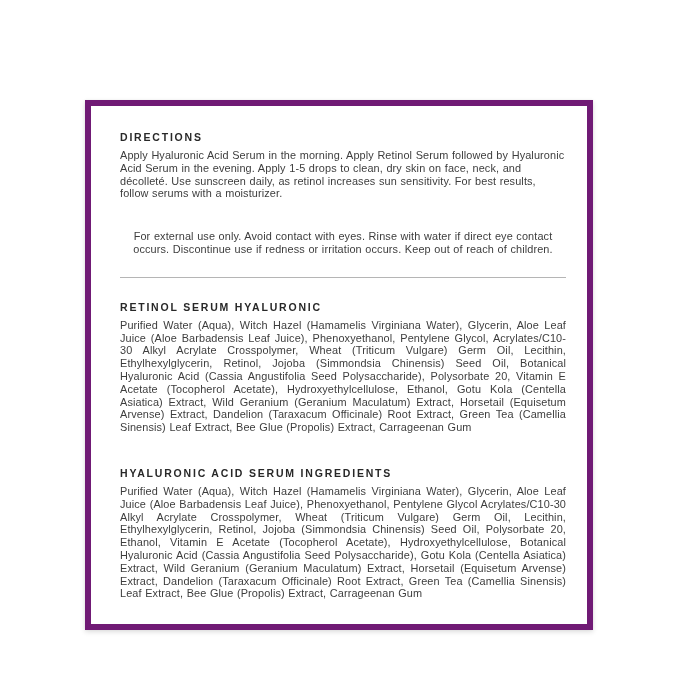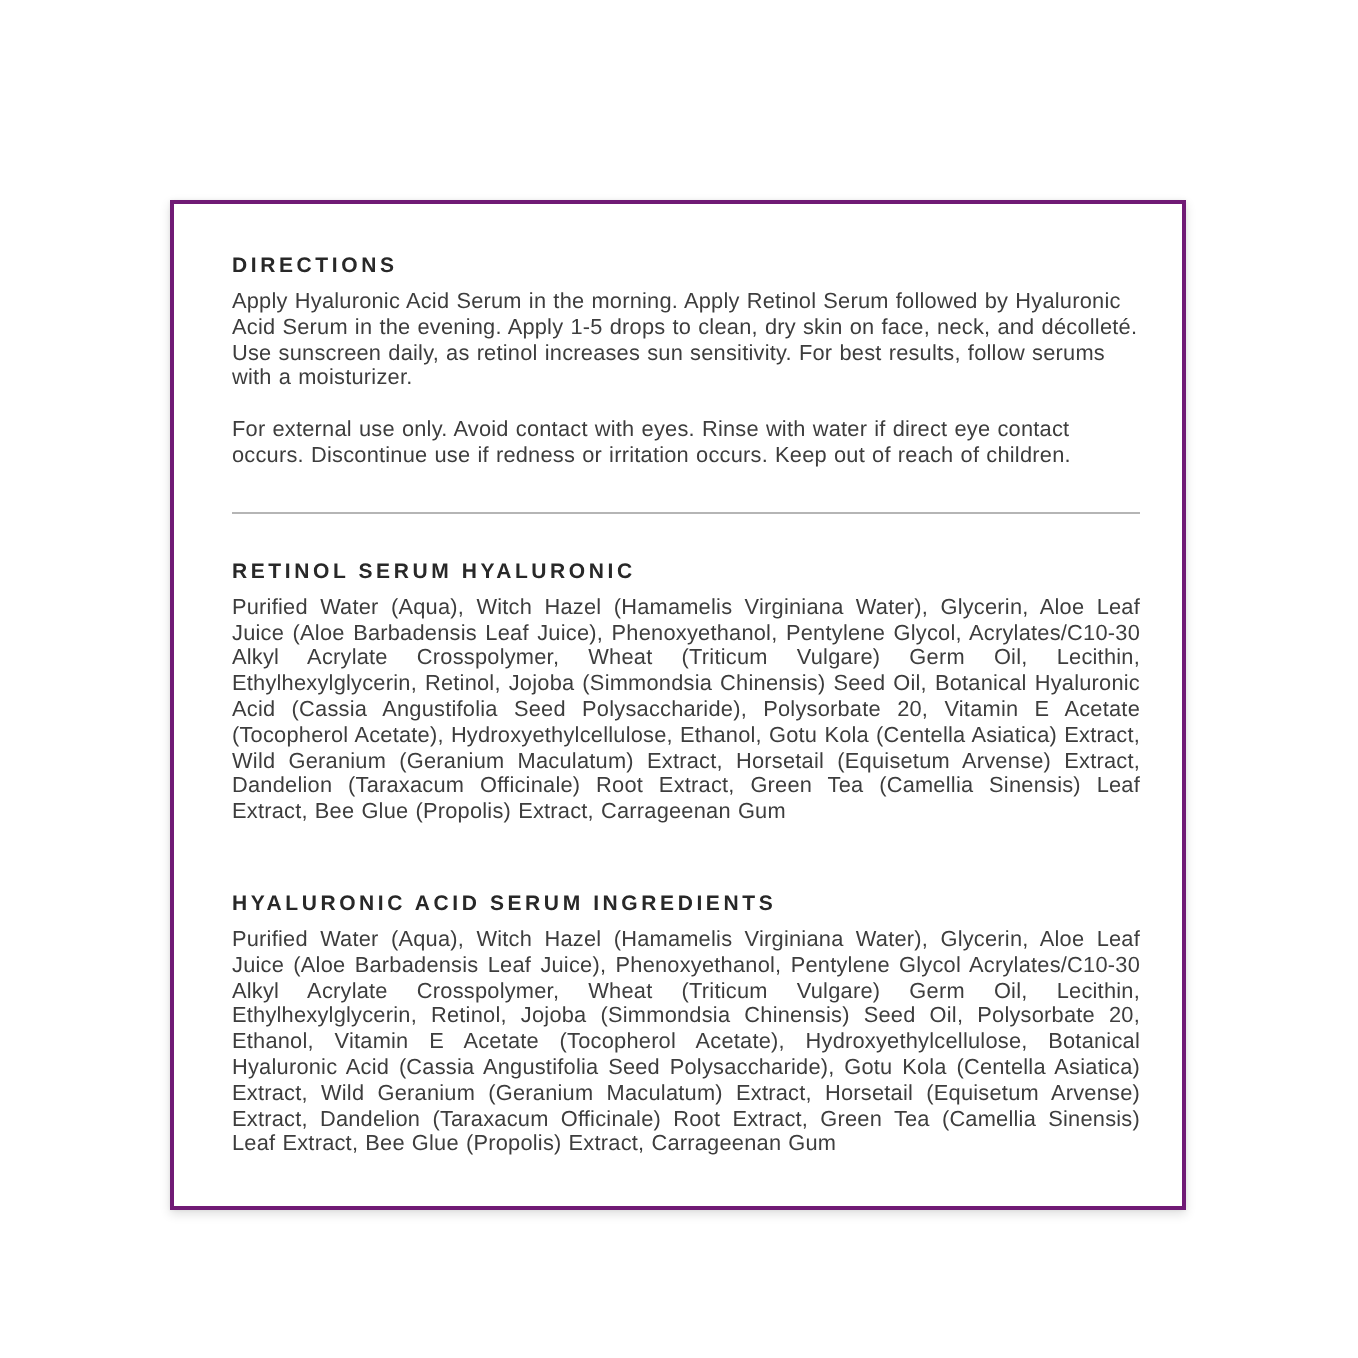--- a/index.html
+++ b/index.html
@@ -15,21 +15,21 @@
     overflow: hidden;
   }
   .label-card {
     position: absolute;
     left: 85px;
     top: 100px;
     width: 508px;
     min-height: 481px;
     box-sizing: border-box;
     background: #ffffff;
-    border: 2px solid #701a75;
+    border: 6px solid #701a75;
     box-shadow: 0 2px 5px rgba(0,0,0,0.13), 0 0 2px rgba(0,0,0,0.06);
     padding: 25px 21px 24px 29px;
   }
   .section-heading {
     font-size: 10.5px;
     font-weight: bold;
     letter-spacing: 1.8px;
     color: #282828;
     margin: 0 0 5px 0;
     line-height: 13px;
@@ -39,21 +39,22 @@
     line-height: 12.8px;
     letter-spacing: 0.12px;
     color: #3d3d3d;
     margin: 0;
     word-spacing: 0.4px;
   }
   .body-text.justified {
     text-align: justify;
   }
   .para-gap {
-    margin-top: 13px;
+    margin-top: 30px;
+    text-align: center;
   }
   .section-divider {
     height: 1px;
     background: #b5b5b5;
     border: none;
     margin: 21px 0 23px 0;
   }
   .ingredients-section-gap {
     margin-top: 33px;
   }

